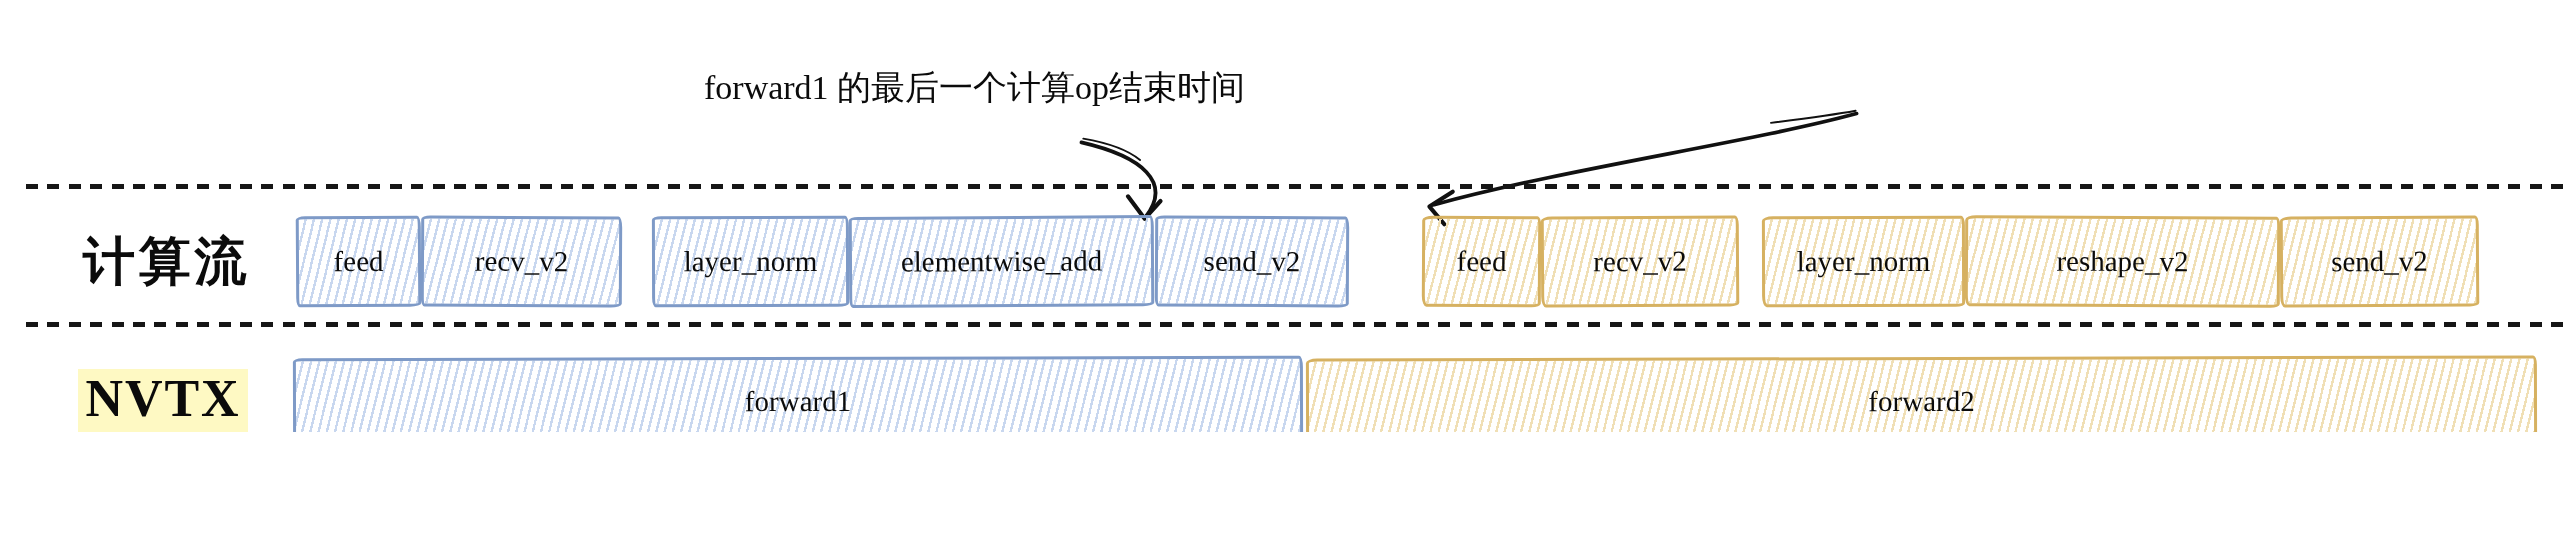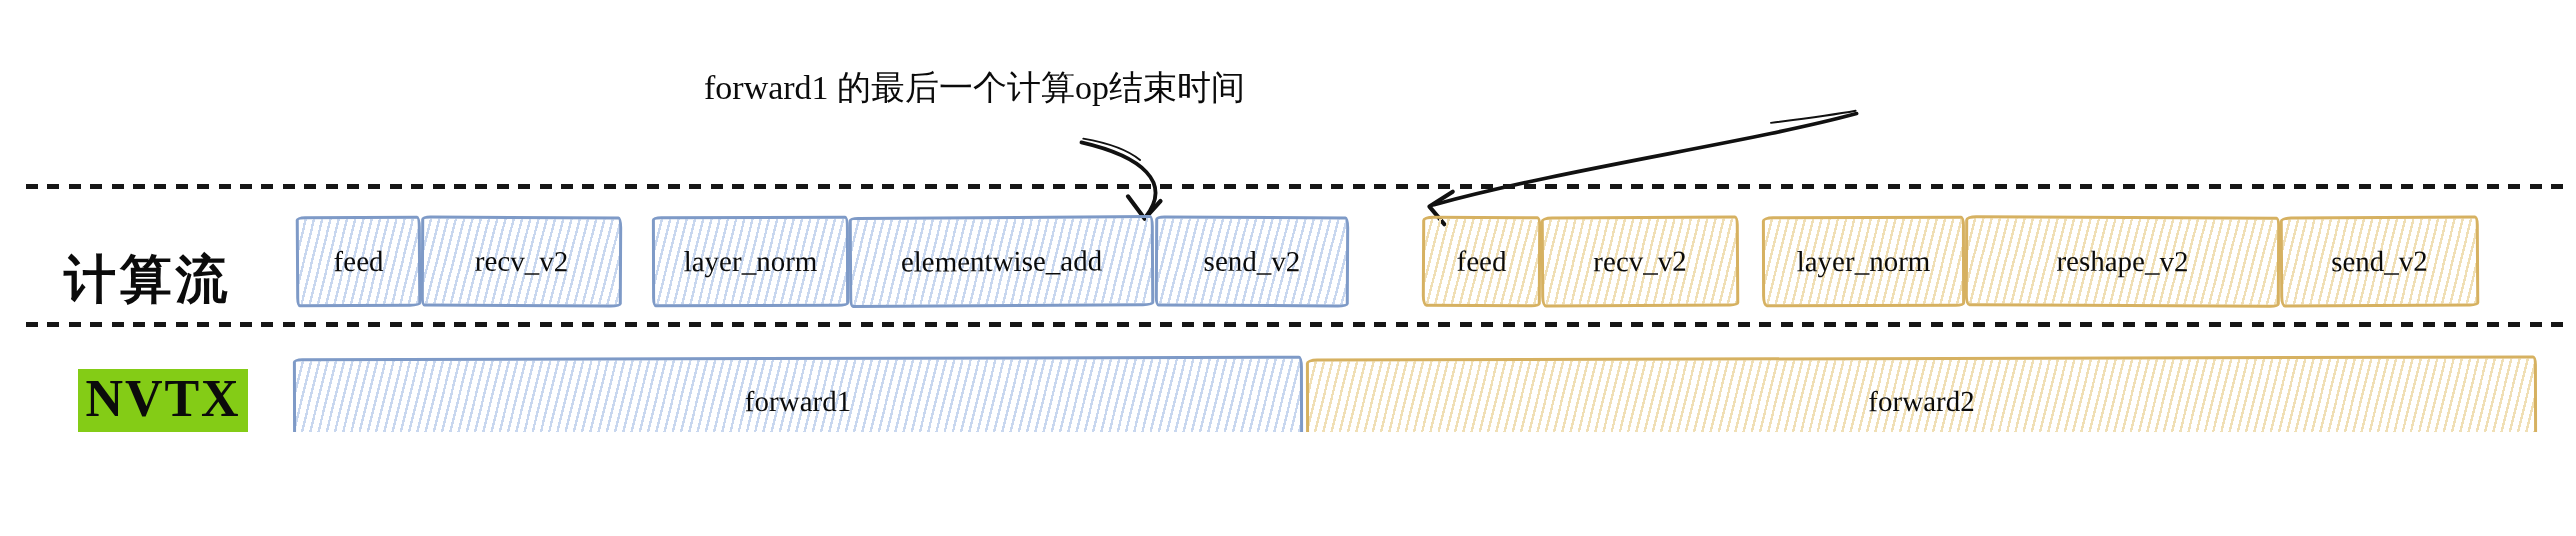--- a/index.html
+++ b/index.html
@@ -13,29 +13,29 @@
   
   .hline{
     position:absolute;left:26px;width:2544px;height:4.7px;
     background:repeating-linear-gradient(90deg,#161616 0 12px,transparent 12px 21.4px);
   }
   
   .row-label{
     position:absolute;color:#0b0b0b;white-space:nowrap;
   }
   .row-label.compute{
-    left:64px;top:227px;
+    left:83px;top:227px;
     font-family:"Liberation Sans", sans-serif;
-    font-weight:bold;font-size:52px;letter-spacing:3.7px;margin-top:18px;
+    font-weight:bold;font-size:52px;letter-spacing:3.7px;
   }
   .row-label.nvtx{
     left:78px;top:369px;
     font-family:"Liberation Serif", serif;
     font-weight:bold;font-size:52px;letter-spacing:1.9px;
-    background:#84cc16;padding:0 7.5px 3.7px 7.5px;
+    background:#fef9c3;padding:0 7.5px 3.7px 7.5px;
   }
   
   .op,.range{
     position:absolute;display:flex;align-items:center;justify-content:center;
     box-sizing:border-box;color:#0b0b0b;white-space:nowrap;
     font-family:"Liberation Serif", serif;
   }
   .op{top:216px;height:91px;font-size:29px;}
   .range{top:357px;height:88px;font-size:29px;}
   .f1{

